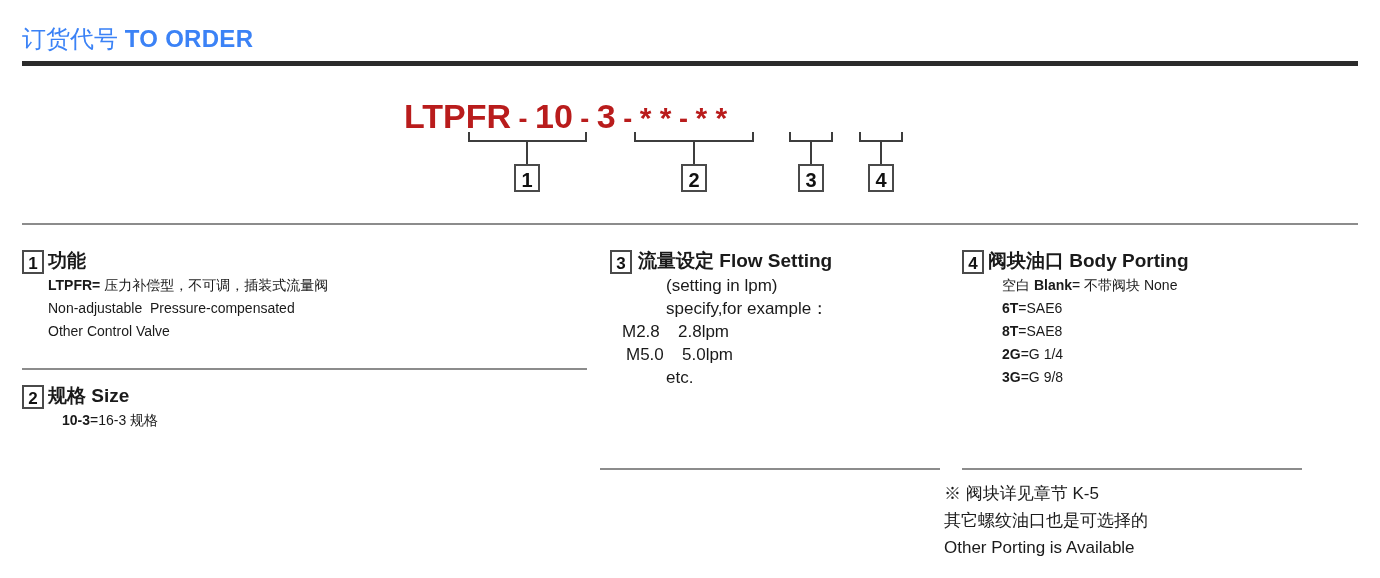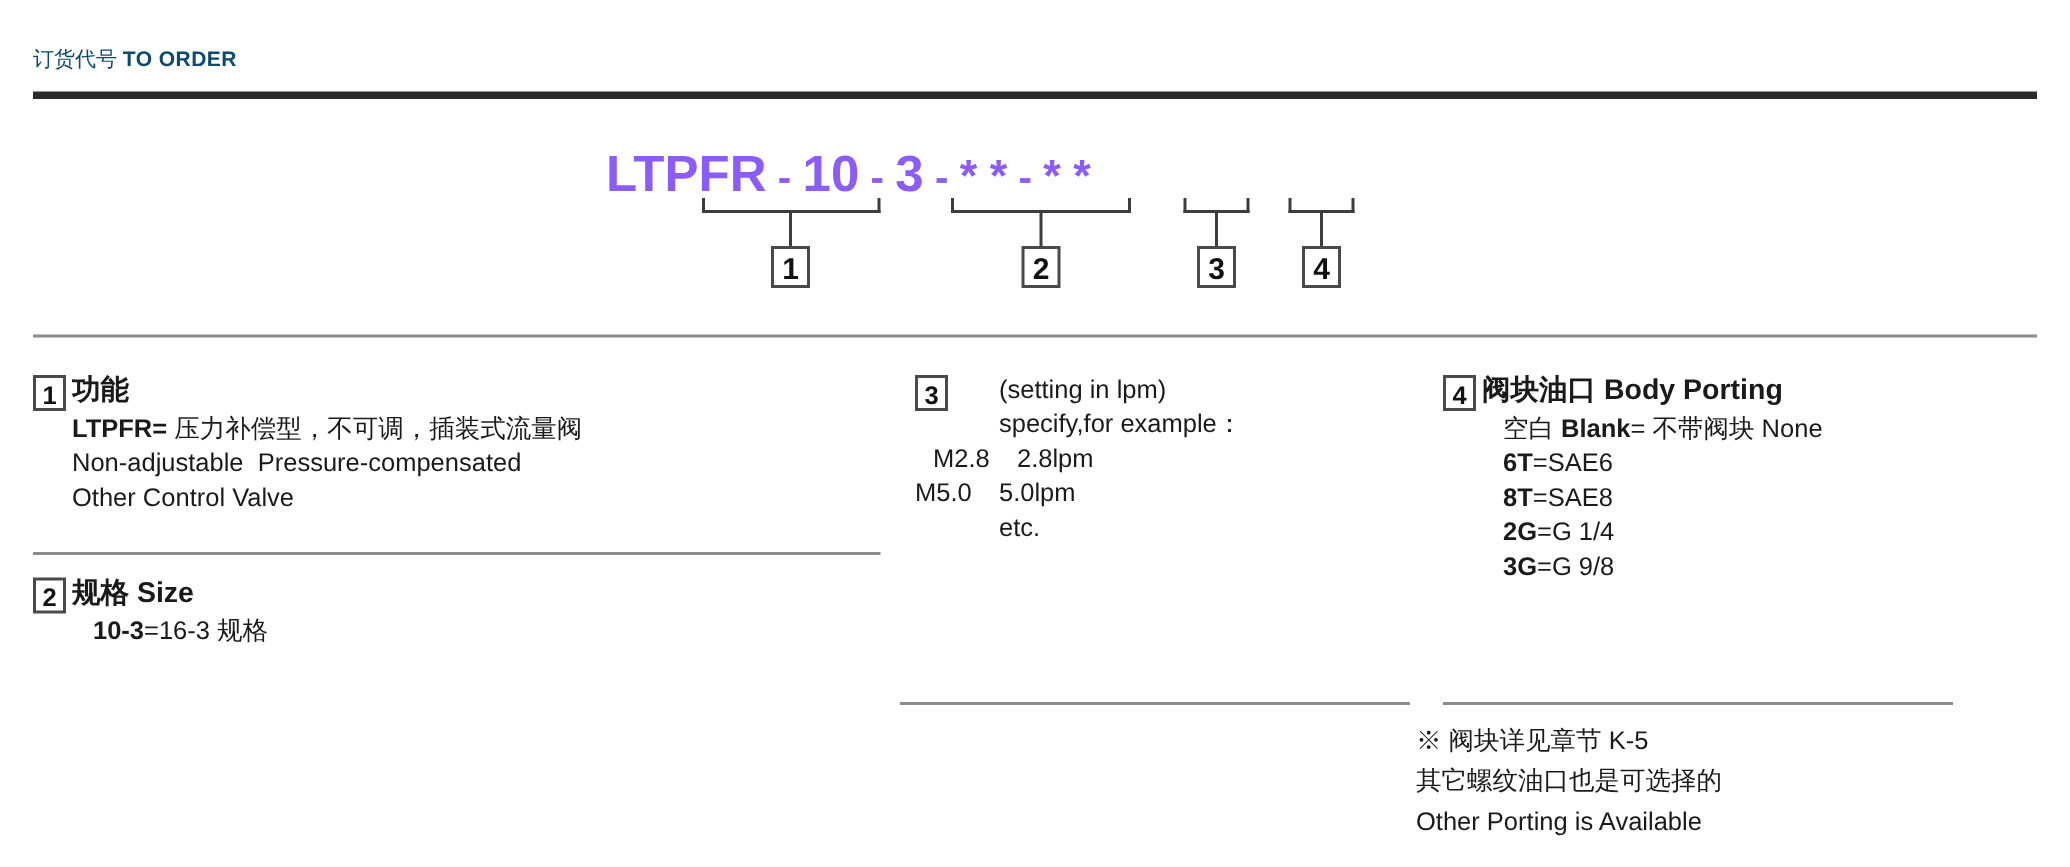--- a/index.html
+++ b/index.html
@@ -17,24 +17,24 @@
   }
 
   
   .header {
     position: absolute;
     left: 22px;
     top: 26px;
     width: 1336px;
   }
   .header-title {
-    font-size: 14px;
+    font-size: 24px;
     line-height: 26px;
     white-space: pre;
-    color: #0c4a6e;
+    color: #3b82f6;
   }
   .header-title .cn {
     font-weight: normal;
   }
   .header-title .en {
     font-weight: bold;
     letter-spacing: 0.3px;
   }
   .header-rule {
     margin-top: 9px;
@@ -53,21 +53,21 @@
   }
   .code-line {
     position: absolute;
     left: 404px;
     top: 0;
     font-size: 34px;
     font-weight: bold;
     letter-spacing: 0px;
     white-space: pre;
     line-height: 40px;
-    color: #8b5cf6;
+    color: #b91c1c;
   }
   .code-line .sep {
     font-size: 27px;
   }
   .code-line .star {
     font-size: 30px;
   }
 
   
   .bracket {
@@ -155,21 +155,21 @@
   }
   .item-title {
     font-size: 19px;
     font-weight: bold;
     line-height: 26px;
     white-space: pre;
   }
   .line {
     white-space: pre;
     line-height: 23px;
-    font-size: 17px;
+    font-size: 14px;
   }
   .line b {
     font-weight: bold;
   }
   .indent {
     margin-left: 14px;
   }
 
   
   .c3-head {
@@ -273,24 +273,25 @@
       <div class="item-title">规格 Size</div>
       <div class="line indent"><b>10-3</b><span>=16-3 规格</span></div>
     </div>
   </div>
 </div>
 
 <div class="col" style="left:610px; top:248px; width:330px;">
   <div class="item">
     <div class="item-box">3</div>
     <div class="item-body" style="margin-left:0;">
+      <div class="c3-head">流量设定 Flow Setting</div>
       <div class="c3-sub">(setting in lpm)</div>
       <div class="c3-sub">specify,for example：</div>
       <div class="c3-row" style="margin-left:12px;"><span class="code">M2.8</span><span class="val">2.8lpm</span></div>
-      <div class="c3-row" style="margin-left:0;"><span class="code">M5.0</span><span class="val">5.0lpm</span></div>
+      <div class="c3-row" style="margin-left:16px;"><span class="code">M5.0</span><span class="val">5.0lpm</span></div>
       <div class="c3-row" style="margin-left:0;"><span class="code"></span><span class="val">etc.</span></div>
     </div>
   </div>
 </div>
 
 <div class="rule-seg" style="left:600px; top:468px; width:340px;"></div>
 
 <div class="col" style="left:962px; top:248px; width:400px;">
   <div class="item">
     <div class="item-box">4</div>

